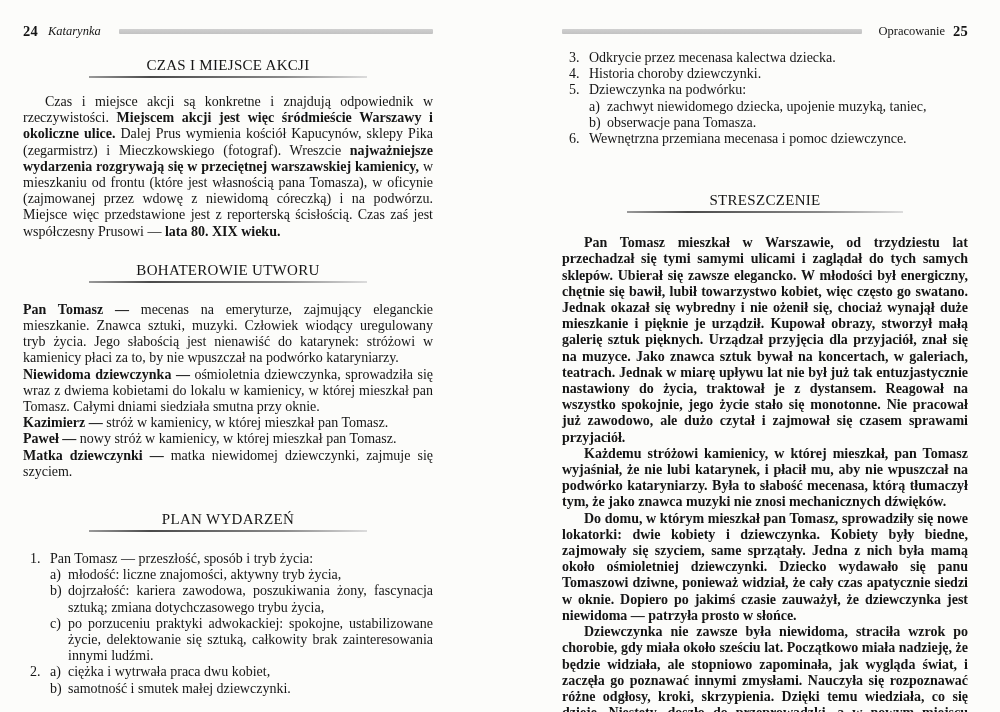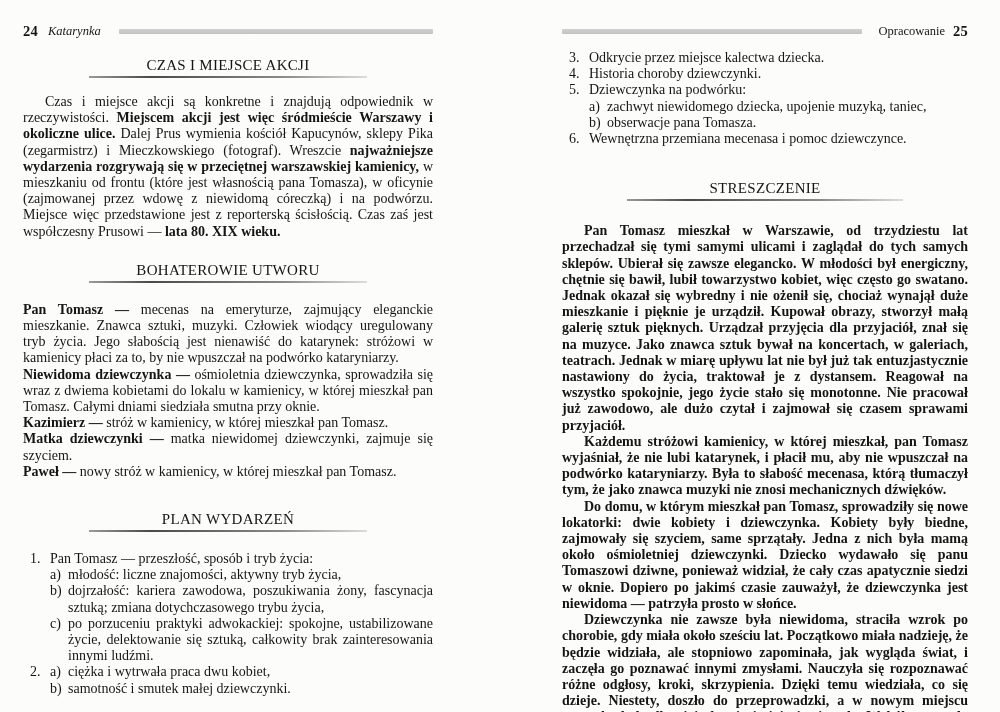--- a/index.html
+++ b/index.html
@@ -37,21 +37,21 @@
   .characters p{margin:0;}
   .h-plan{margin-top:31px;}
   .plan{margin-top:19px;}
   .plan-cont{margin-top:11px;}
 
   .pl-item{position:relative;padding-left:27px;}
   .pl-item > .num{position:absolute;left:7px;}
   .pl-sub{position:relative;padding-left:45px;}
   .pl-sub > .num{position:absolute;left:27px;}
 
-  .h-str{margin-top:33px;}
+  .h-str{margin-top:45px;}
   .summary{margin-top:22px;}
   .summary p{margin:0;font-weight:bold;}
   b{font-weight:700;}
 </style>
 </head>
 <body>
 
 <div>
 
   <div class="page page-left">
@@ -64,22 +64,22 @@
     <h2 class="h-czas">CZAS I MIEJSCE AKCJI</h2>
     <div class="hrule"></div>
     <p class="body ind p-czas"><span>Czas i miejsce akcji są konkretne i znajdują odpowiednik w rzeczywistości. </span><b>Miejscem akcji jest więc śródmieście Warszawy i okoliczne ulice.</b><span> Dalej Prus wymienia kościół Kapucynów, sklepy Pika (zegarmistrz) i Mieczkowskiego (fotograf). Wreszcie </span><b>najważniejsze wydarzenia rozgrywają się w przeciętnej warszawskiej kamienicy,</b><span> w mieszkaniu od frontu (które jest własnością pana Tomasza), w oficynie (zajmowanej przez wdowę z niewidomą córeczką) i na podwórzu. Miejsce więc przedstawione jest z reporterską ścisłością. Czas zaś jest współczesny Prusowi — </span><b>lata 80. XIX wieku.</b></p>
 
     <h2 class="h-boh">BOHATEROWIE UTWORU</h2>
     <div class="hrule"></div>
     <div class="characters">
       <p class="body"><b>Pan Tomasz —</b><span> mecenas na emeryturze, zajmujący eleganckie mieszkanie. Znawca sztuki, muzyki. Człowiek wiodący uregulowany tryb życia. Jego słabością jest nienawiść do katarynek: stróżowi w kamienicy płaci za to, by nie wpuszczał na podwórko kataryniarzy.</span></p>
       <p class="body"><b>Niewidoma dziewczynka —</b><span> ośmioletnia dziewczynka, sprowadziła się wraz z dwiema kobietami do lokalu w kamienicy, w której mieszkał pan Tomasz. Całymi dniami siedziała smutna przy oknie.</span></p>
       <p class="body"><b>Kazimierz —</b><span> stróż w kamienicy, w której mieszkał pan Tomasz.</span></p>
+      <p class="body"><b>Paweł —</b><span> nowy stróż w kamienicy, w której mieszkał pan Tomasz.</span></p>
       <p class="body"><b>Matka dziewczynki —</b><span> matka niewidomej dziewczynki, zajmuje się szyciem.</span></p>
-      <p class="body"><b>Paweł —</b><span> nowy stróż w kamienicy, w której mieszkał pan Tomasz.</span></p>
     </div>
 
     <h2 class="h-plan">PLAN WYDARZEŃ</h2>
     <div class="hrule"></div>
     <div class="plan">
       <div class="body pl-item"><span class="num">1.</span><span>Pan Tomasz — przeszłość, sposób i tryb życia:</span></div>
       <div class="body pl-sub"><span class="num">a)</span><span>młodość: liczne znajomości, aktywny tryb życia,</span></div>
       <div class="body pl-sub"><span class="num">b)</span><span>dojrzałość: kariera zawodowa, poszukiwania żony, fascynacja sztuką; zmiana dotychczasowego trybu życia,</span></div>
       <div class="body pl-sub"><span class="num">c)</span><span>po porzuceniu praktyki adwokackiej: spokojne, ustabilizowane życie, delektowanie się sztuką, całkowity brak zainteresowania innymi ludźmi.</span></div>
       <div class="body pl-item"><span class="num">2.</span></div>
@@ -89,21 +89,21 @@
   </div>
 
   <div class="page page-right">
     <div class="running-header">
       <span class="rh-bar"></span>
       <span class="runtitle">Opracowanie</span>
       <span class="pagenum">25</span>
     </div>
 
     <div class="plan-cont">
-      <div class="body pl-item"><span class="num">3.</span><span>Odkrycie przez miejsce kalectwa dziecka.</span></div>
+      <div class="body pl-item"><span class="num">3.</span><span>Odkrycie przez mecenasa kalectwa dziecka.</span></div>
       <div class="body pl-item"><span class="num">4.</span><span>Historia choroby dziewczynki.</span></div>
       <div class="body pl-item"><span class="num">5.</span><span>Dziewczynka na podwórku:</span></div>
       <div class="body pl-sub"><span class="num">a)</span><span>zachwyt niewidomego dziecka, upojenie muzyką, taniec,</span></div>
       <div class="body pl-sub"><span class="num">b)</span><span>obserwacje pana Tomasza.</span></div>
       <div class="body pl-item"><span class="num">6.</span><span>Wewnętrzna przemiana mecenasa i pomoc dziewczynce.</span></div>
     </div>
 
     <h2 class="h-str">STRESZCZENIE</h2>
     <div class="hrule"></div>
     <div class="summary">

